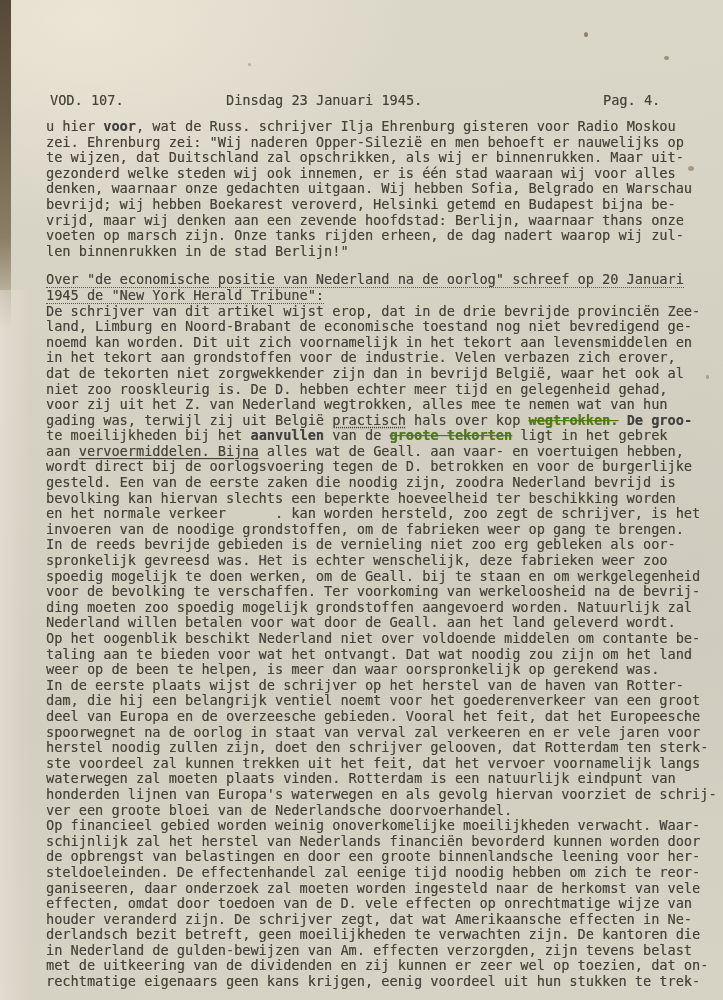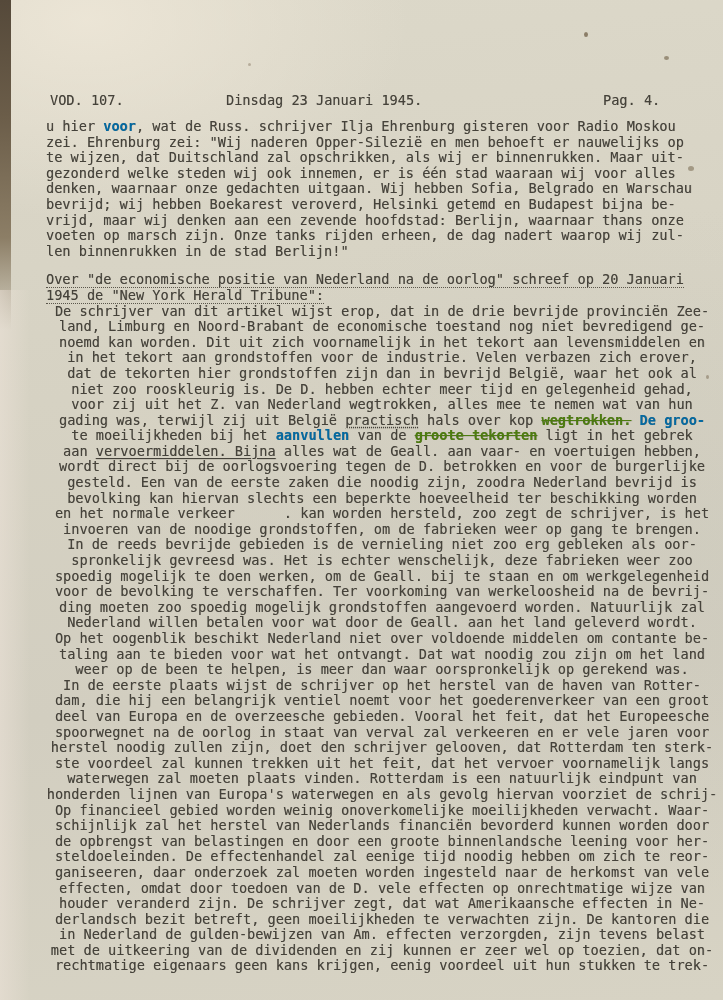--- a/index.html
+++ b/index.html
@@ -12,34 +12,34 @@
       radial-gradient(ellipse 700px 500px at 85% 55%, rgba(198,196,184,0.35), rgba(198,196,184,0) 70%),
       linear-gradient(175deg,#dcd8c9 0%,#d6d2c3 38%,#d2cec0 68%,#d7d3c4 100%);
   }
   .line{
     white-space:pre;
     font-size:13.5px;
     line-height:15.6px;
     letter-spacing:0.05px;
     text-shadow:0.3px 0.3px 0.6px rgba(62,58,50,0.45);
   }
-  .b{font-weight:bold;color:#0369a1;}
+  .b{font-weight:bold;color:#404040;}
   .bs{font-weight:bold;color:#4d7c0f;text-decoration:line-through;}
   .ud{text-decoration:underline dotted;text-underline-offset:2px;margin-top:12px;}
   .ul{text-decoration:underline;text-underline-offset:2px;}
   .hd{border-bottom:1.2px dotted #5a564b;}
   #header{position:absolute;left:50px;top:92px;width:623px;height:17px;}
   #header .issue{position:absolute;left:0;top:0;}
   #header .date{position:absolute;left:176px;top:0;}
   #header .pagenum{position:absolute;left:553px;top:0;}
   #header span{font-size:13.5px;letter-spacing:0.05px;white-space:pre;
     text-shadow:0.3px 0.3px 0.6px rgba(62,58,50,0.45);}
   #content{position:absolute;left:46px;top:119px;width:672px;}
   #heading-block{margin-top:13px;}
-  #article-economy{margin-top:0;text-align:center;}
+  #article-economy{margin-top:0;}
   .edge-left{position:absolute;left:0;top:0;width:11px;height:330px;
     background:linear-gradient(to bottom,#55493a 0%,#6b5d49 35%,#8c7e66 72%,rgba(140,126,104,0) 100%);}
   .edge-left-light{position:absolute;left:0;top:290px;width:30px;height:710px;
     background:linear-gradient(to right,rgba(236,226,216,0.55),rgba(236,226,216,0));}
   .speck{position:absolute;border-radius:50%;background:#77674f;}
   .speck.s1{left:584px;top:32px;width:4px;height:5px;opacity:.8;}
   .speck.s2{left:664px;top:56px;width:5px;height:4px;opacity:.65;}
   .speck.s3{left:688px;top:166px;width:6px;height:5px;opacity:.55;}
   .speck.s4{left:248px;top:63px;width:3px;height:3px;opacity:.4;}
   .speck.s5{left:706px;top:375px;width:3px;height:4px;opacity:.5;}
@@ -75,21 +75,21 @@
     </div>
   <div id="heading-block">
       <div class="line"><span class="hd">Over "de economische positie van Nederland na de oorlog" schreef op 20 Januari</span></div>
       <div class="line"><span class="hd">1945 de "New York Herald Tribune":</span></div>
     </div>
   <div id="article-economy">
       <div class="line">De schrijver van dit artikel wijst erop, dat in de drie bevrijde provinciën Zee-</div>
       <div class="line">land, Limburg en Noord-Brabant de economische toestand nog niet bevredigend ge-</div>
       <div class="line">noemd kan worden. Dit uit zich voornamelijk in het tekort aan levensmiddelen en</div>
       <div class="line">in het tekort aan grondstoffen voor de industrie. Velen verbazen zich erover,</div>
-      <div class="line">dat de tekorten hier grondstoffen zijn dan in bevrijd België, waar het ook al</div>
+      <div class="line">dat de tekorten niet zorgwekkender zijn dan in bevrijd België, waar het ook al</div>
       <div class="line">niet zoo rooskleurig is. De D. hebben echter meer tijd en gelegenheid gehad,</div>
       <div class="line">voor zij uit het Z. van Nederland wegtrokken, alles mee te nemen wat van hun</div>
       <div class="line"><span>gading was, terwijl zij uit België </span><span class="ud">practisch</span><span> hals over kop </span><span class="bs">wegtrokken.</span><span> </span><span class="b">De groo-</span></div>
       <div class="line"><span>te moeilijkheden bij het </span><span class="b">aanvullen</span><span> van de </span><span class="bs">groote tekorten</span><span> ligt in het gebrek</span></div>
       <div class="line"><span>aan </span><span class="ul">vervoermiddelen. Bijna</span><span> alles wat de Geall. aan vaar- en voertuigen hebben,</span></div>
       <div class="line">wordt direct bij de oorlogsvoering tegen de D. betrokken en voor de burgerlijke</div>
       <div class="line">gesteld. Een van de eerste zaken die noodig zijn, zoodra Nederland bevrijd is</div>
       <div class="line">bevolking kan hiervan slechts een beperkte hoeveelheid ter beschikking worden</div>
       <div class="line">en het normale verkeer      . kan worden hersteld, zoo zegt de schrijver, is het</div>
       <div class="line">invoeren van de noodige grondstoffen, om de fabrieken weer op gang te brengen.</div>
@@ -103,20 +103,21 @@
       <div class="line">taling aan te bieden voor wat het ontvangt. Dat wat noodig zou zijn om het land</div>
       <div class="line">weer op de been te helpen, is meer dan waar oorspronkelijk op gerekend was.</div>
       <div class="line">In de eerste plaats wijst de schrijver op het herstel van de haven van Rotter-</div>
       <div class="line">dam, die hij een belangrijk ventiel noemt voor het goederenverkeer van een groot</div>
       <div class="line">deel van Europa en de overzeesche gebieden. Vooral het feit, dat het Europeesche</div>
       <div class="line">spoorwegnet na de oorlog in staat van verval zal verkeeren en er vele jaren voor</div>
       <div class="line">herstel noodig zullen zijn, doet den schrijver gelooven, dat Rotterdam ten sterk-</div>
       <div class="line">ste voordeel zal kunnen trekken uit het feit, dat het vervoer voornamelijk langs</div>
       <div class="line">waterwegen zal moeten plaats vinden. Rotterdam is een natuurlijk eindpunt van</div>
       <div class="line">honderden lijnen van Europa's waterwegen en als gevolg hiervan voorziet de schrij-</div>
+      <div class="line">ver een groote bloei van de Nederlandsche doorvoerhandel.</div>
       <div class="line">Op financieel gebied worden weinig onoverkomelijke moeilijkheden verwacht. Waar-</div>
       <div class="line">schijnlijk zal het herstel van Nederlands financiën bevorderd kunnen worden door</div>
       <div class="line">de opbrengst van belastingen en door een groote binnenlandsche leening voor her-</div>
       <div class="line">steldoeleinden. De effectenhandel zal eenige tijd noodig hebben om zich te reor-</div>
       <div class="line">ganiseeren, daar onderzoek zal moeten worden ingesteld naar de herkomst van vele</div>
       <div class="line">effecten, omdat door toedoen van de D. vele effecten op onrechtmatige wijze van</div>
       <div class="line">houder veranderd zijn. De schrijver zegt, dat wat Amerikaansche effecten in Ne-</div>
       <div class="line">derlandsch bezit betreft, geen moeilijkheden te verwachten zijn. De kantoren die</div>
       <div class="line">in Nederland de gulden-bewijzen van Am. effecten verzorgden, zijn tevens belast</div>
       <div class="line">met de uitkeering van de dividenden en zij kunnen er zeer wel op toezien, dat on-</div>

